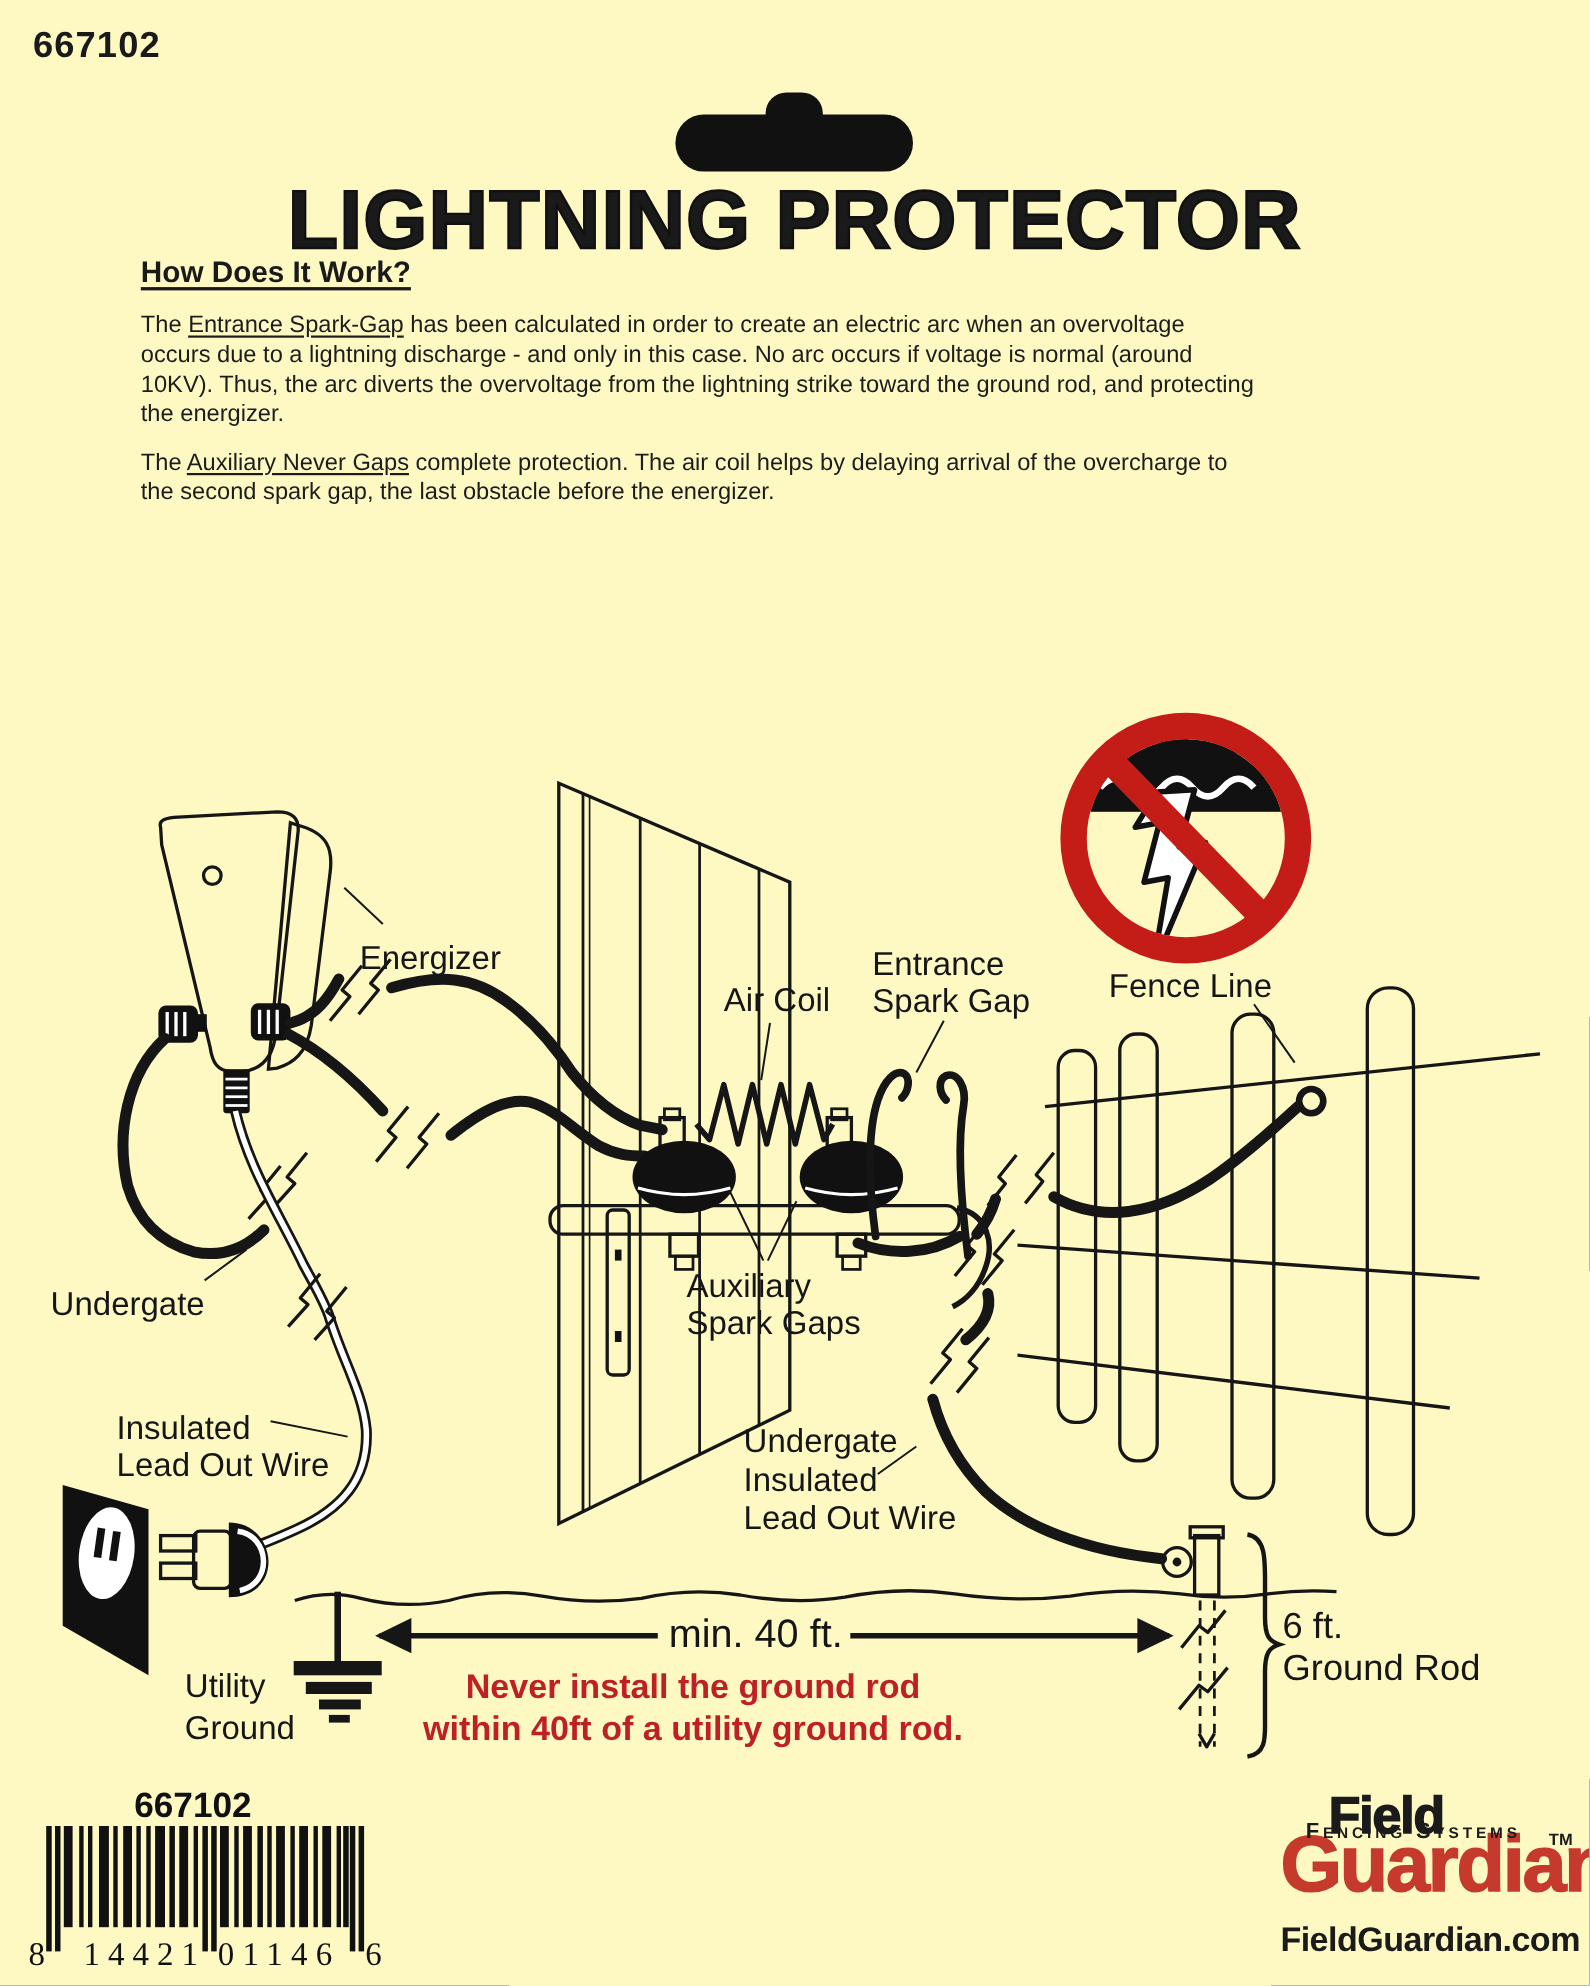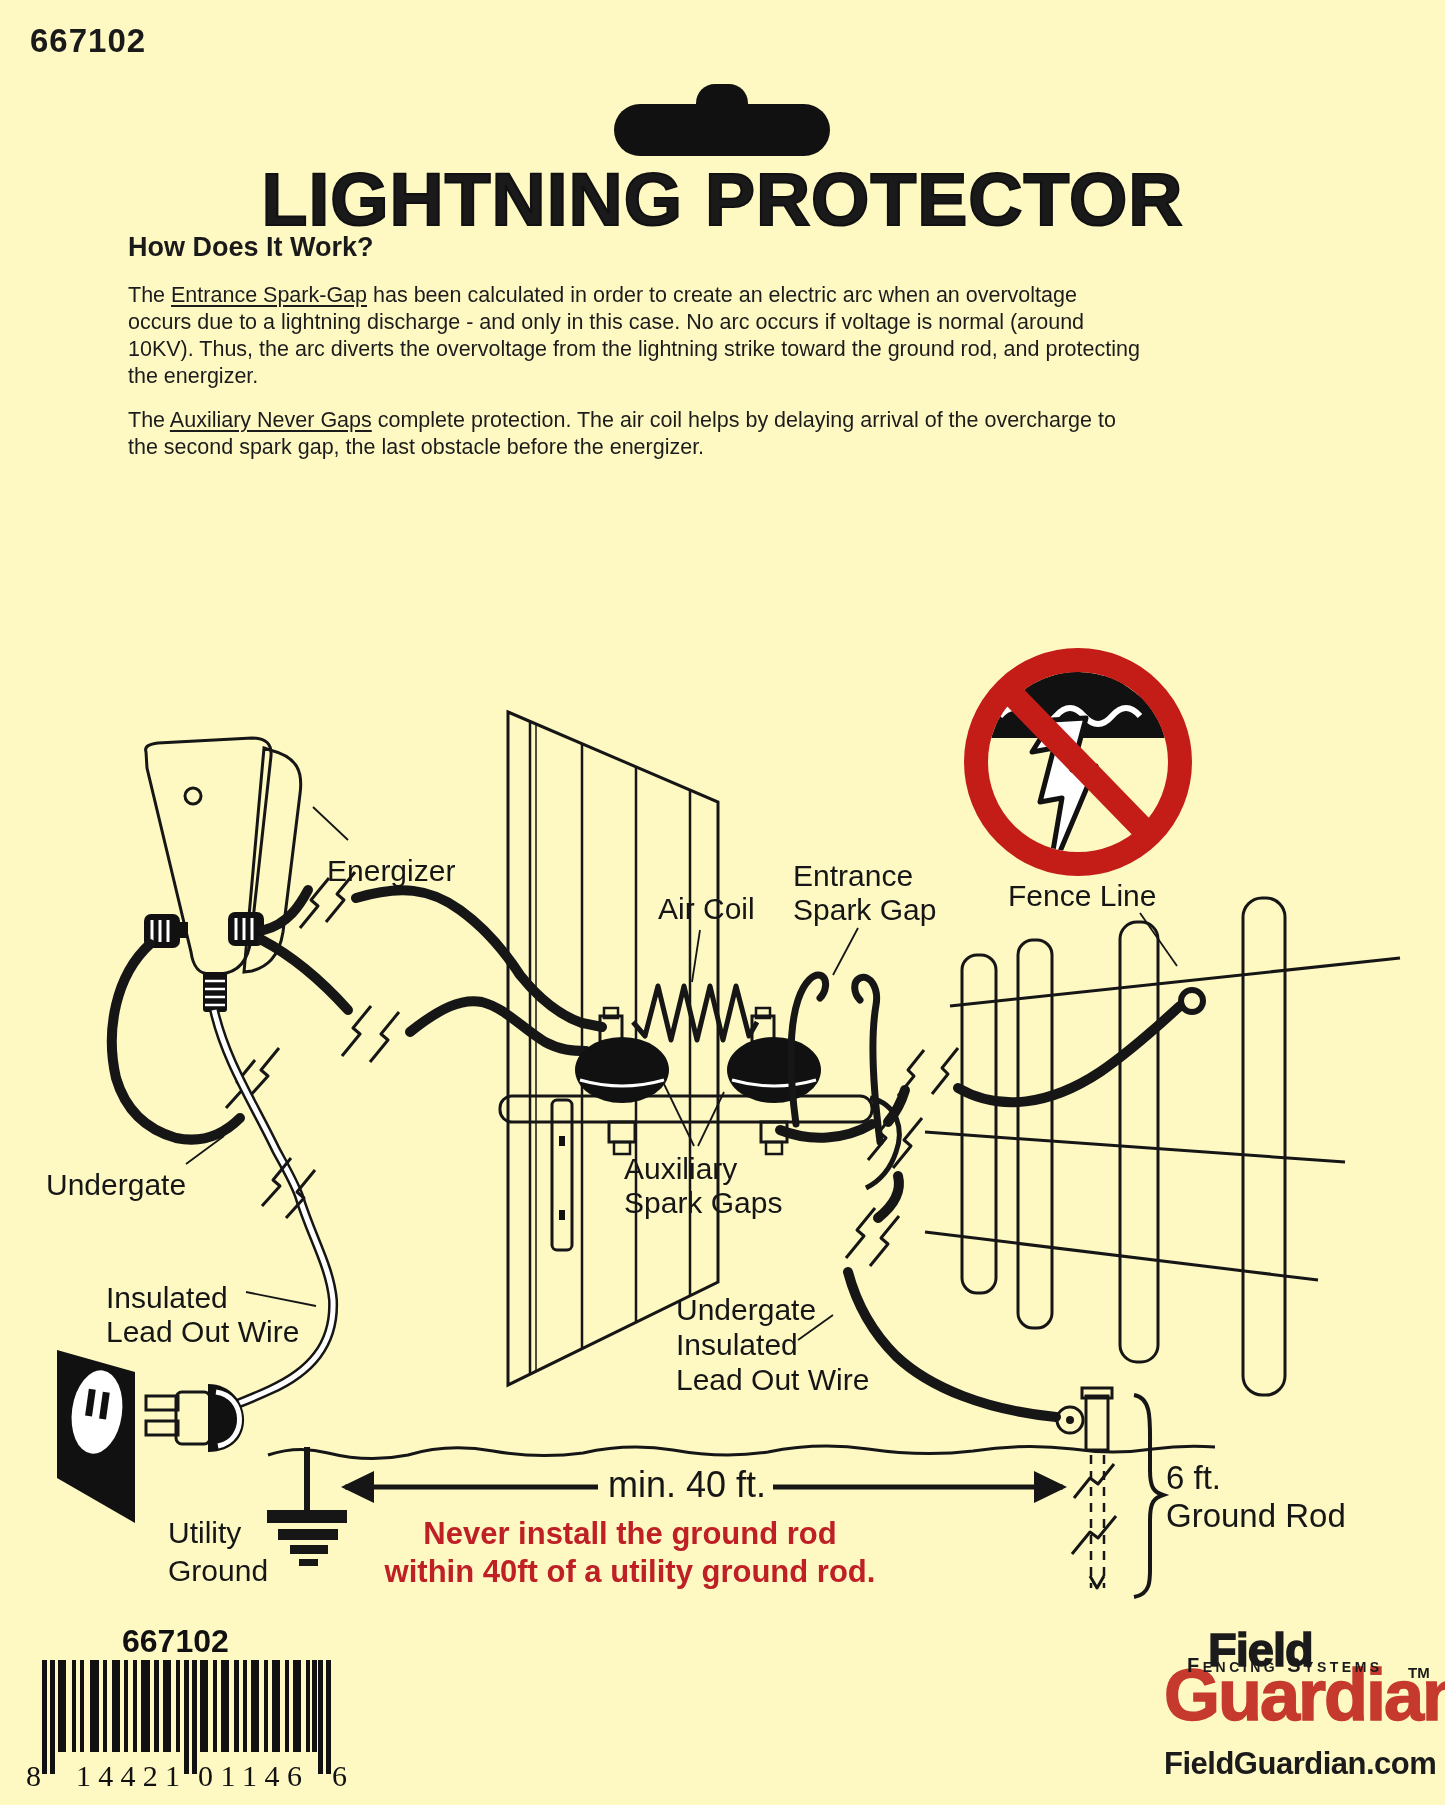--- a/index.html
+++ b/index.html
@@ -2,21 +2,21 @@
 <html style="--warning_red: #be2026; --prohibition_red: #c41d18; --logo_red: #c53a2d; --ink: #161616;"><head>
 <meta charset="utf-8">
 <style>
   html,body{margin:0;padding:0;background:#888;}
   #page{position:relative;width:1445px;height:1805px;background:#fef9c3;overflow:hidden;
         font-family:"Liberation Sans",sans-serif;color:#1a1a1a;}
   #prod-top{position:absolute;left:30px;top:22px;font-size:33px;font-weight:bold;letter-spacing:1px;}
   #title{position:absolute;left:0;top:156px;width:100%;text-align:center;font-size:75px;font-weight:bold;
          letter-spacing:1px;-webkit-text-stroke:2.2px #111;white-space:nowrap;}
   #hiw-head{position:absolute;left:128px;top:232px;font-size:27px;font-weight:bold;
-            text-decoration-thickness:2.5px;text-underline-offset:5px;}
+            text-decoration:underline;text-decoration-thickness:2.5px;text-underline-offset:5px;}
   #paras{position:absolute;left:128px;top:282px;width:1016px;font-size:21.5px;line-height:27px;color:#1c1c1c;}
   #paras p{margin:0 0 17px 0;}
   #paras span[data-u]{text-decoration:underline;text-underline-offset:3px;margin-top:21px;}
   svg{position:absolute;left:0;top:0;}
   .lbl{font-family:"Liberation Sans",sans-serif;font-size:30px;fill:#161616;}
   .lbl-big{font-family:"Liberation Sans",sans-serif;font-size:36px;fill:#161616;}
   .lbl-med{font-family:"Liberation Sans",sans-serif;font-size:33px;fill:#161616;}
   .warn{font-family:"Liberation Sans",sans-serif;font-size:31px;font-weight:bold;fill:var(--warning_red,#be2026);}
   .bcnum{font-family:"Liberation Sans",sans-serif;font-size:32px;font-weight:bold;fill:#111;}
   .bcdig{font-family:"Liberation Serif",serif;font-size:30px;fill:#111;}

